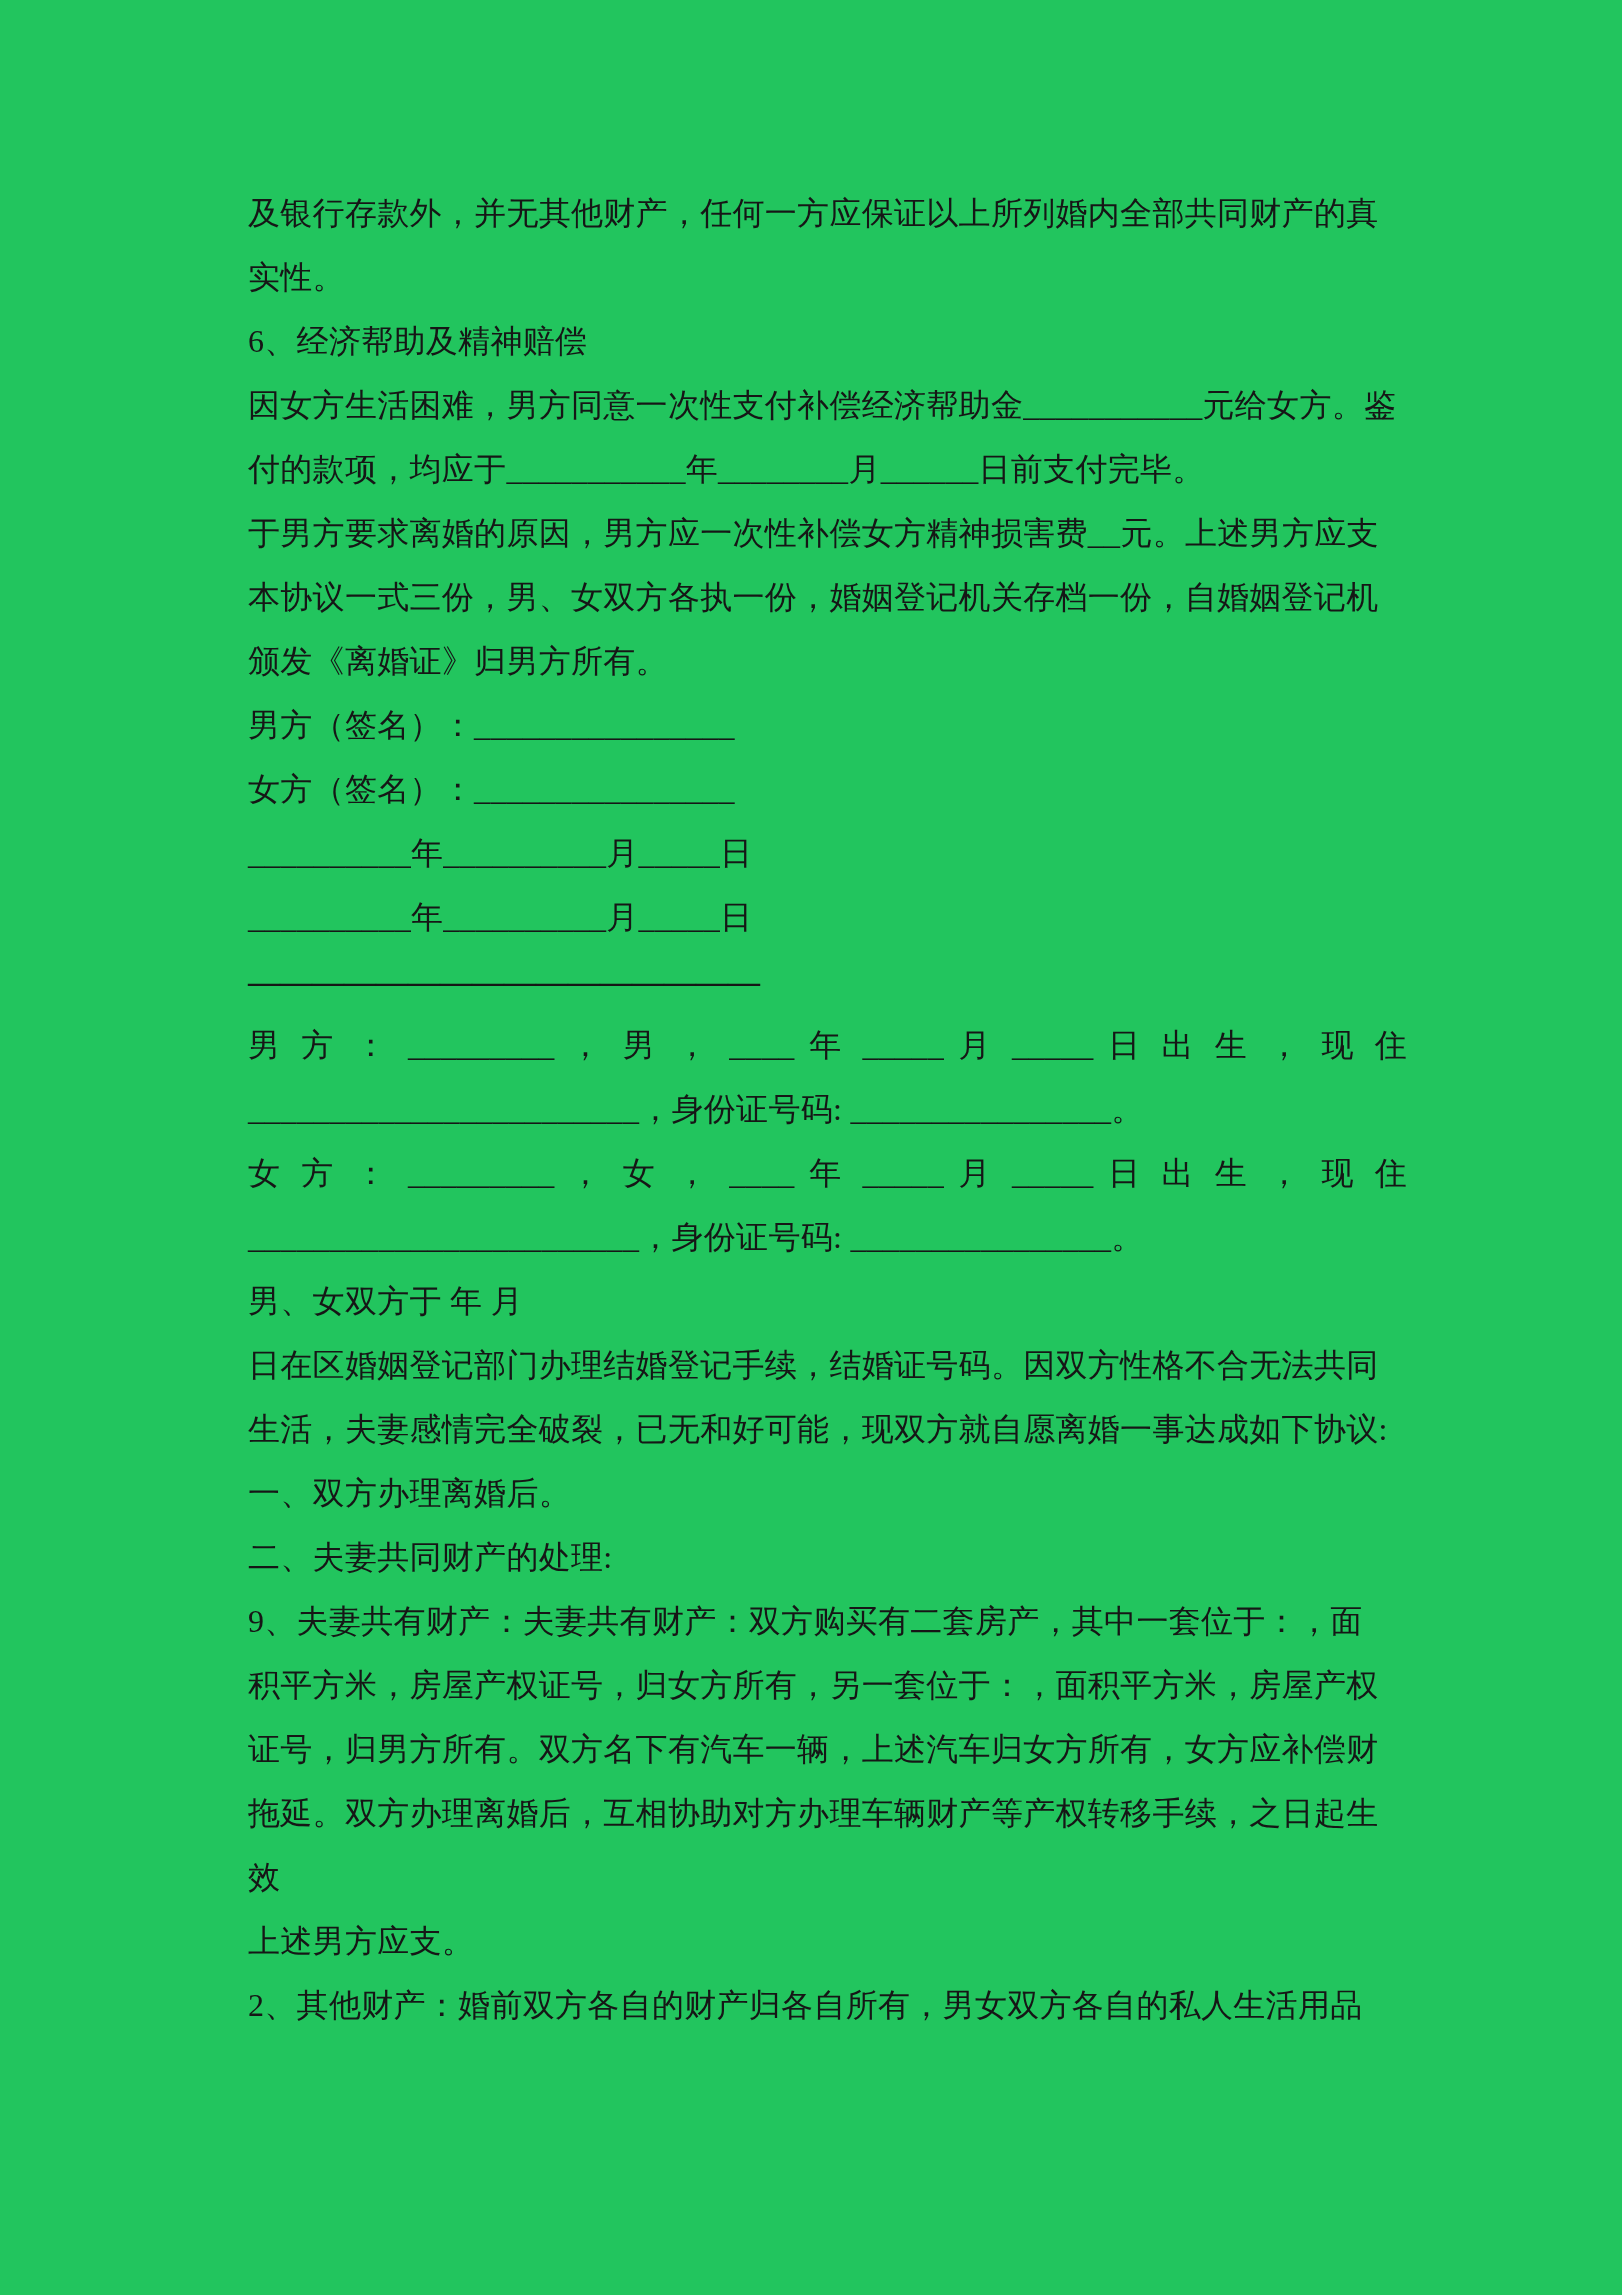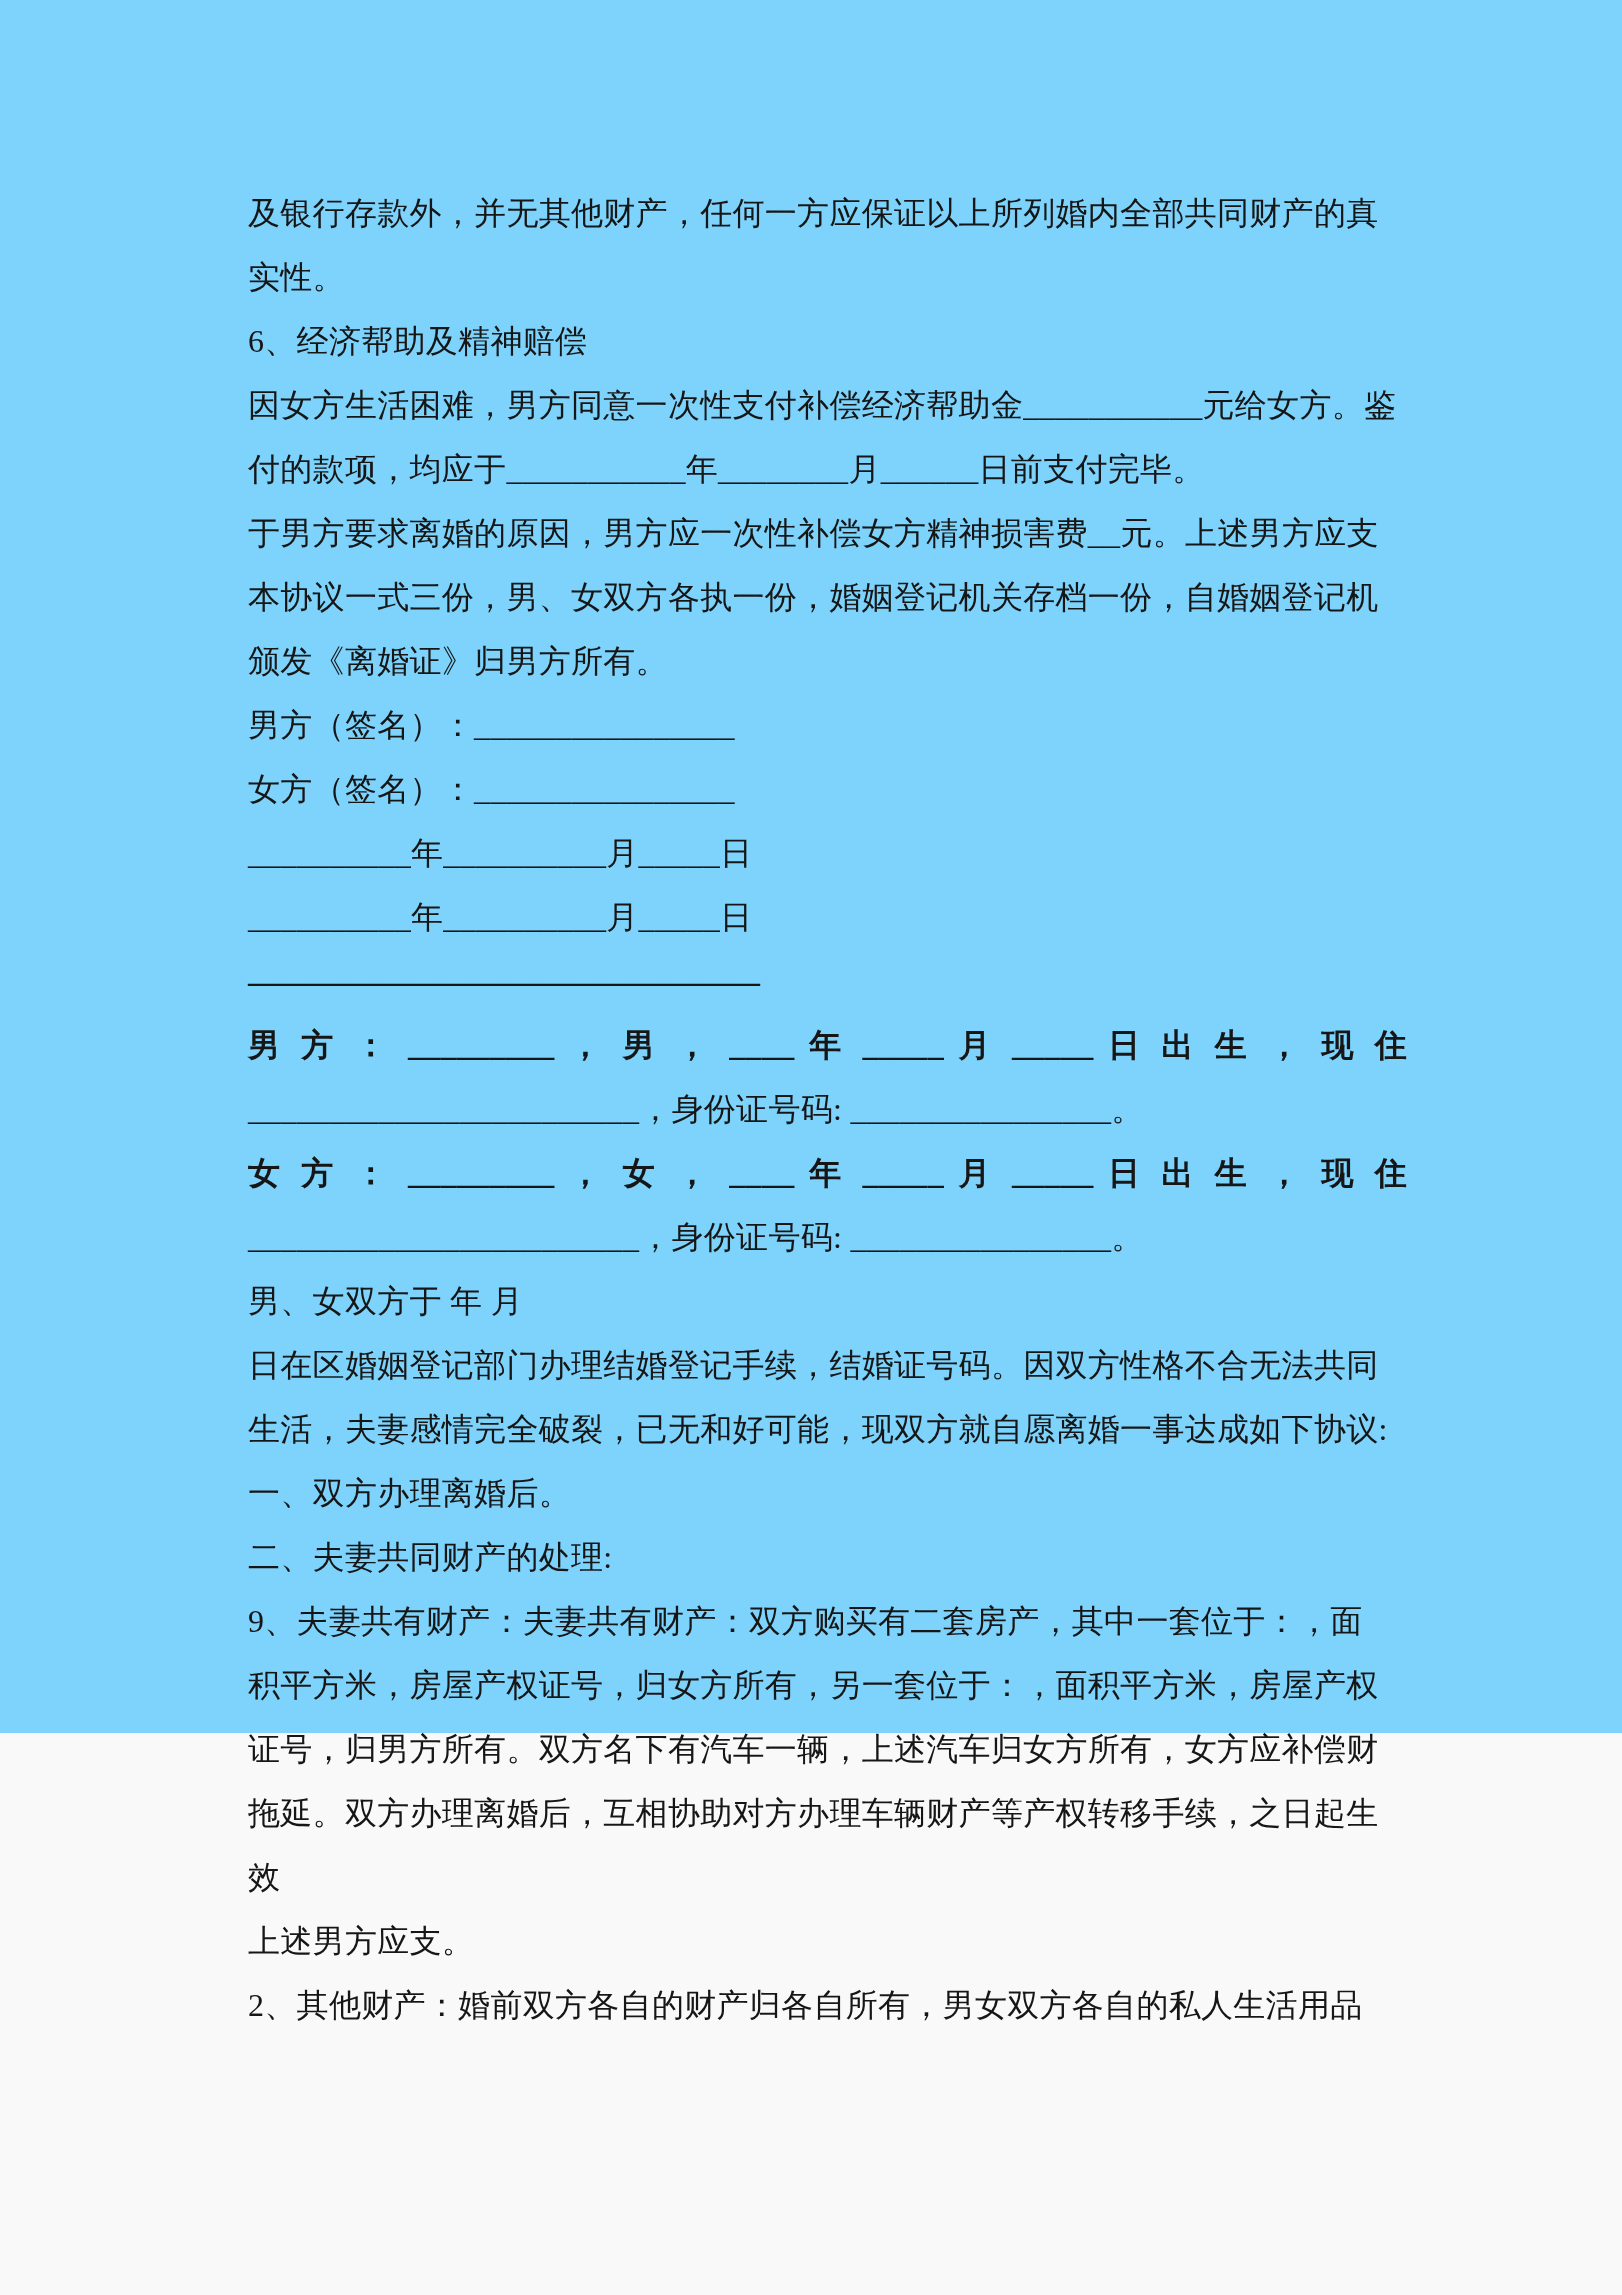--- a/index.html
+++ b/index.html
@@ -8,41 +8,40 @@
   }
   body {
     width: 1623px;
     height: 2295px;
     background: #f9f9f9;
     overflow: hidden;
   }
   .page {
     box-sizing: border-box;
     width: 1623px;
-    height: 1733px;
+    height: 2295px;
     padding: 181px 216px 0 248px;
-    background: #7dd3fc;
+    background: #22c55e;
   }
   .doc {
     font-family: "Liberation Serif", "DejaVu Serif", serif;
     font-size: 32px;
     line-height: 64px;
     color: #161616;
     text-align: left;
   }
   .line {
     min-height: 64px;
     white-space: normal;
     letter-spacing: 0.3px;
   }
   
   .line.spread {
     text-align: justify;
     text-align-last: justify;
-    font-weight: bold;
   }
   .line.dashrule {
     letter-spacing: 0;
     font-weight: bold;
   }
 </style>
 </head>
 <body>
 
 <div class="page">

